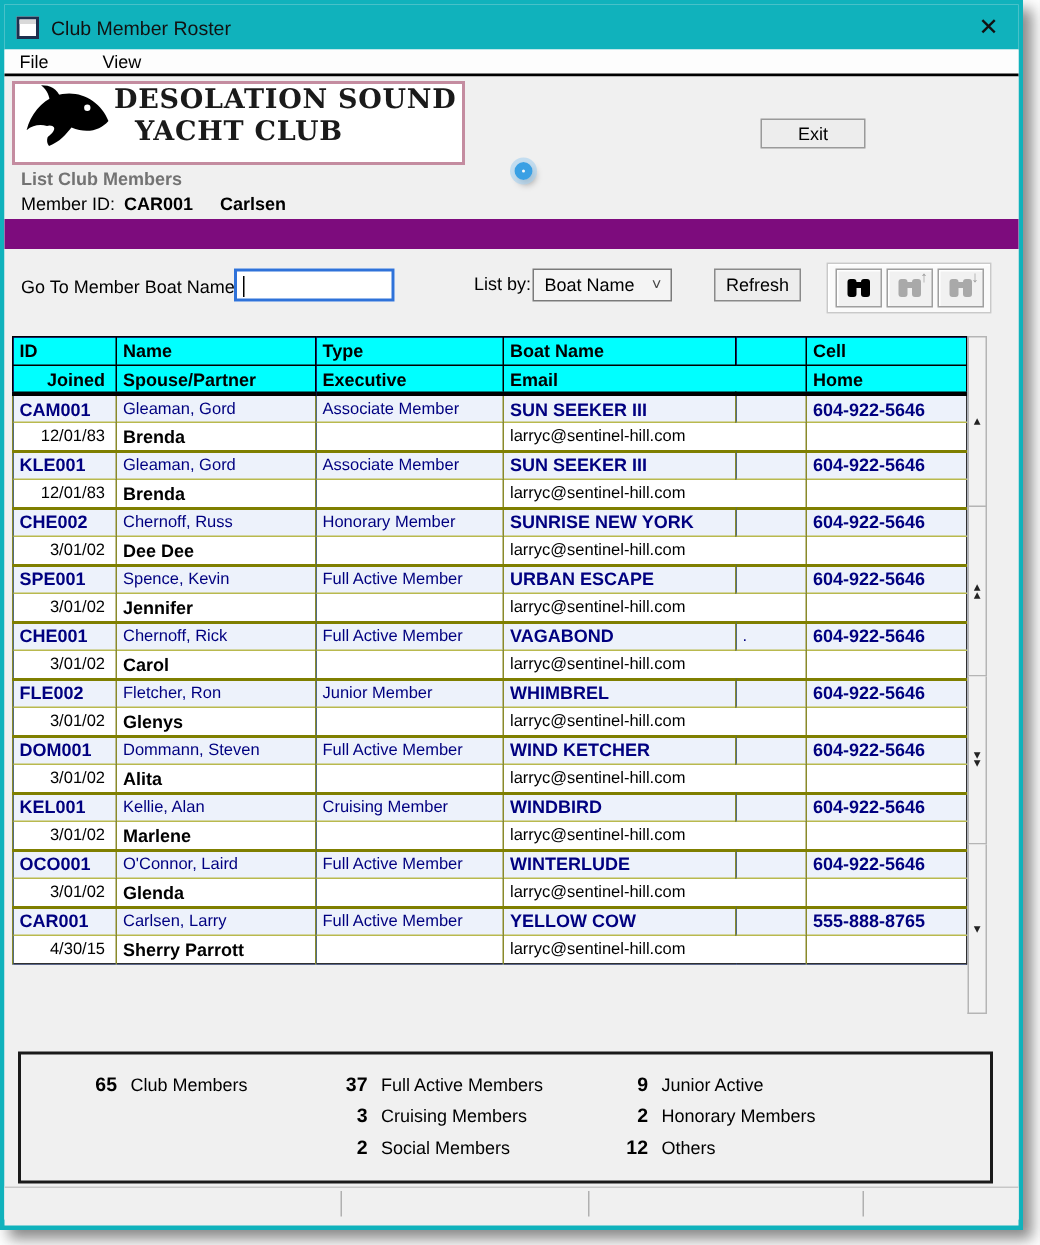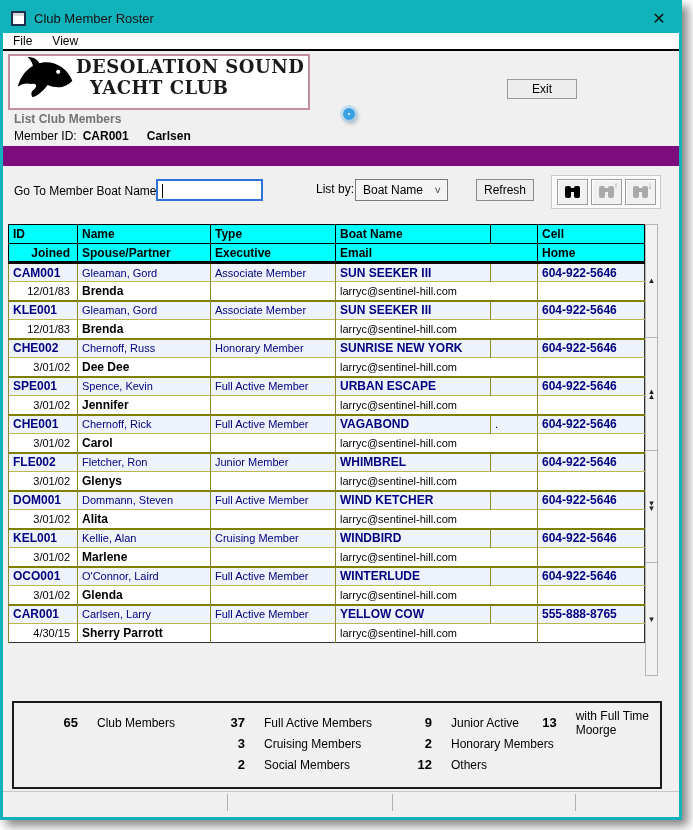--- a/index.html
+++ b/index.html
@@ -10,21 +10,21 @@
     box-shadow:6px 6px 9px rgba(40,40,40,0.55); }
 
   
   .titlebar { height:30px; background:#10b2bc; display:flex; align-items:center; padding:0 8px; }
   .win-icon { width:15px; height:15px; border:2px solid #1d2f4e; background:#ffffff; position:relative; }
   .win-icon::before { content:""; position:absolute; left:0; top:0; right:0; height:3px; background:#d9d9d9; }
   .title-text { margin-left:8px; font-size:13px; color:#111; }
   .close-btn { margin-left:auto; font-size:16px; color:#111; width:24px; text-align:center; cursor:default; }
 
   
-  .menubar { height:18px; background:#fdfdfd; border-bottom:2px solid #000; display:flex; align-items:center; padding-left:10px; gap:20px; }
+  .menubar { height:18px; background:#fdfdfd; border-bottom:2px solid #000; display:flex; align-items:center; padding-left:10px; gap:36px; }
   .menu-item { font-size:12px; color:#000; }
 
   .body { position:relative; width:100%; height:762px; background:#f0f0f0; }
 
   
   .logo-box { position:absolute; left:5px; top:3px; width:302px; height:56px; background:#fff; border:2px solid #c48ca0; display:flex; align-items:flex-start; }
   .logo-orca { width:62px; height:44px; margin-left:4px; flex:none; }
   .logo-text { font-family:"DejaVu Serif", serif; font-weight:bold; color:#1a1a1a; line-height:21px; font-size:18px; letter-spacing:0.5px; }
   .logo-line2 { padding-left:14px; }
 
@@ -81,21 +81,21 @@
   .sb { position:absolute; left:642px; top:173px; width:13px; height:452px; display:flex; flex-direction:column; }
   .sb-seg { flex:1; background:#f2f2f2; border:1px solid #b5b5b5; border-top:none; display:flex; align-items:center; justify-content:center; }
   .sb-seg:first-child { border-top:1px solid #b5b5b5; }
   .sb-glyph span { display:block; font-size:9px; line-height:5px; color:#222; text-align:center; }
 
   
   .summary-box { position:absolute; left:9px; top:650px; width:650px; height:88px; border:2px solid #1a1a1a; }
   .sum-col { position:absolute; top:9px; }
   .sum-item { display:flex; align-items:center; height:21px; }
   .sum-num { font-weight:bold; font-size:13px; width:26px; text-align:right; color:#000; }
-  .sum-label { font-size:12px; color:#000; margin-left:19px; }
+  .sum-label { font-size:12px; color:#000; margin-left:9px; }
 
   
   .statusbar { position:absolute; left:0; bottom:0; width:100%; height:22px; background:#f0f0f0; border-top:1px solid #c7c7c7; }
   .statusbar .sec { position:absolute; top:0; height:100%; display:flex; align-items:center; font-size:12px; font-weight:bold; color:#000;margin-top:48px; }
   .status-div { position:absolute; top:2px; bottom:2px; width:1px; background:#b0b0b0; }
 </style>
 </head>
 <body>
 
 <div class="window">
@@ -412,26 +412,20 @@
           </div>
           <div class="sum-item">
             <span class="sum-num">2</span>
             <span class="sum-label">Honorary Members</span>
           </div>
           <div class="sum-item">
             <span class="sum-num">12</span>
             <span class="sum-label">Others</span>
           </div>
         </div>
-      <div class="sum-col" style="left:524px">
-          <div class="sum-item">
-            <span class="sum-num">13</span>
-            <span class="sum-label">with Full Time Moorge</span>
-          </div>
-        </div>
     </div>
 
     <div class="statusbar">
       <span class="sec" style="left:6px">Members listed by Boat Name.</span>
       <span class="sec" style="left:249px">Search:</span>
       <span class="sec" style="left:395px">for:</span>
       <span class="status-div" style="left:224px"></span>
       <span class="status-div" style="left:389px"></span>
       <span class="status-div" style="left:572px"></span>
     </div>

